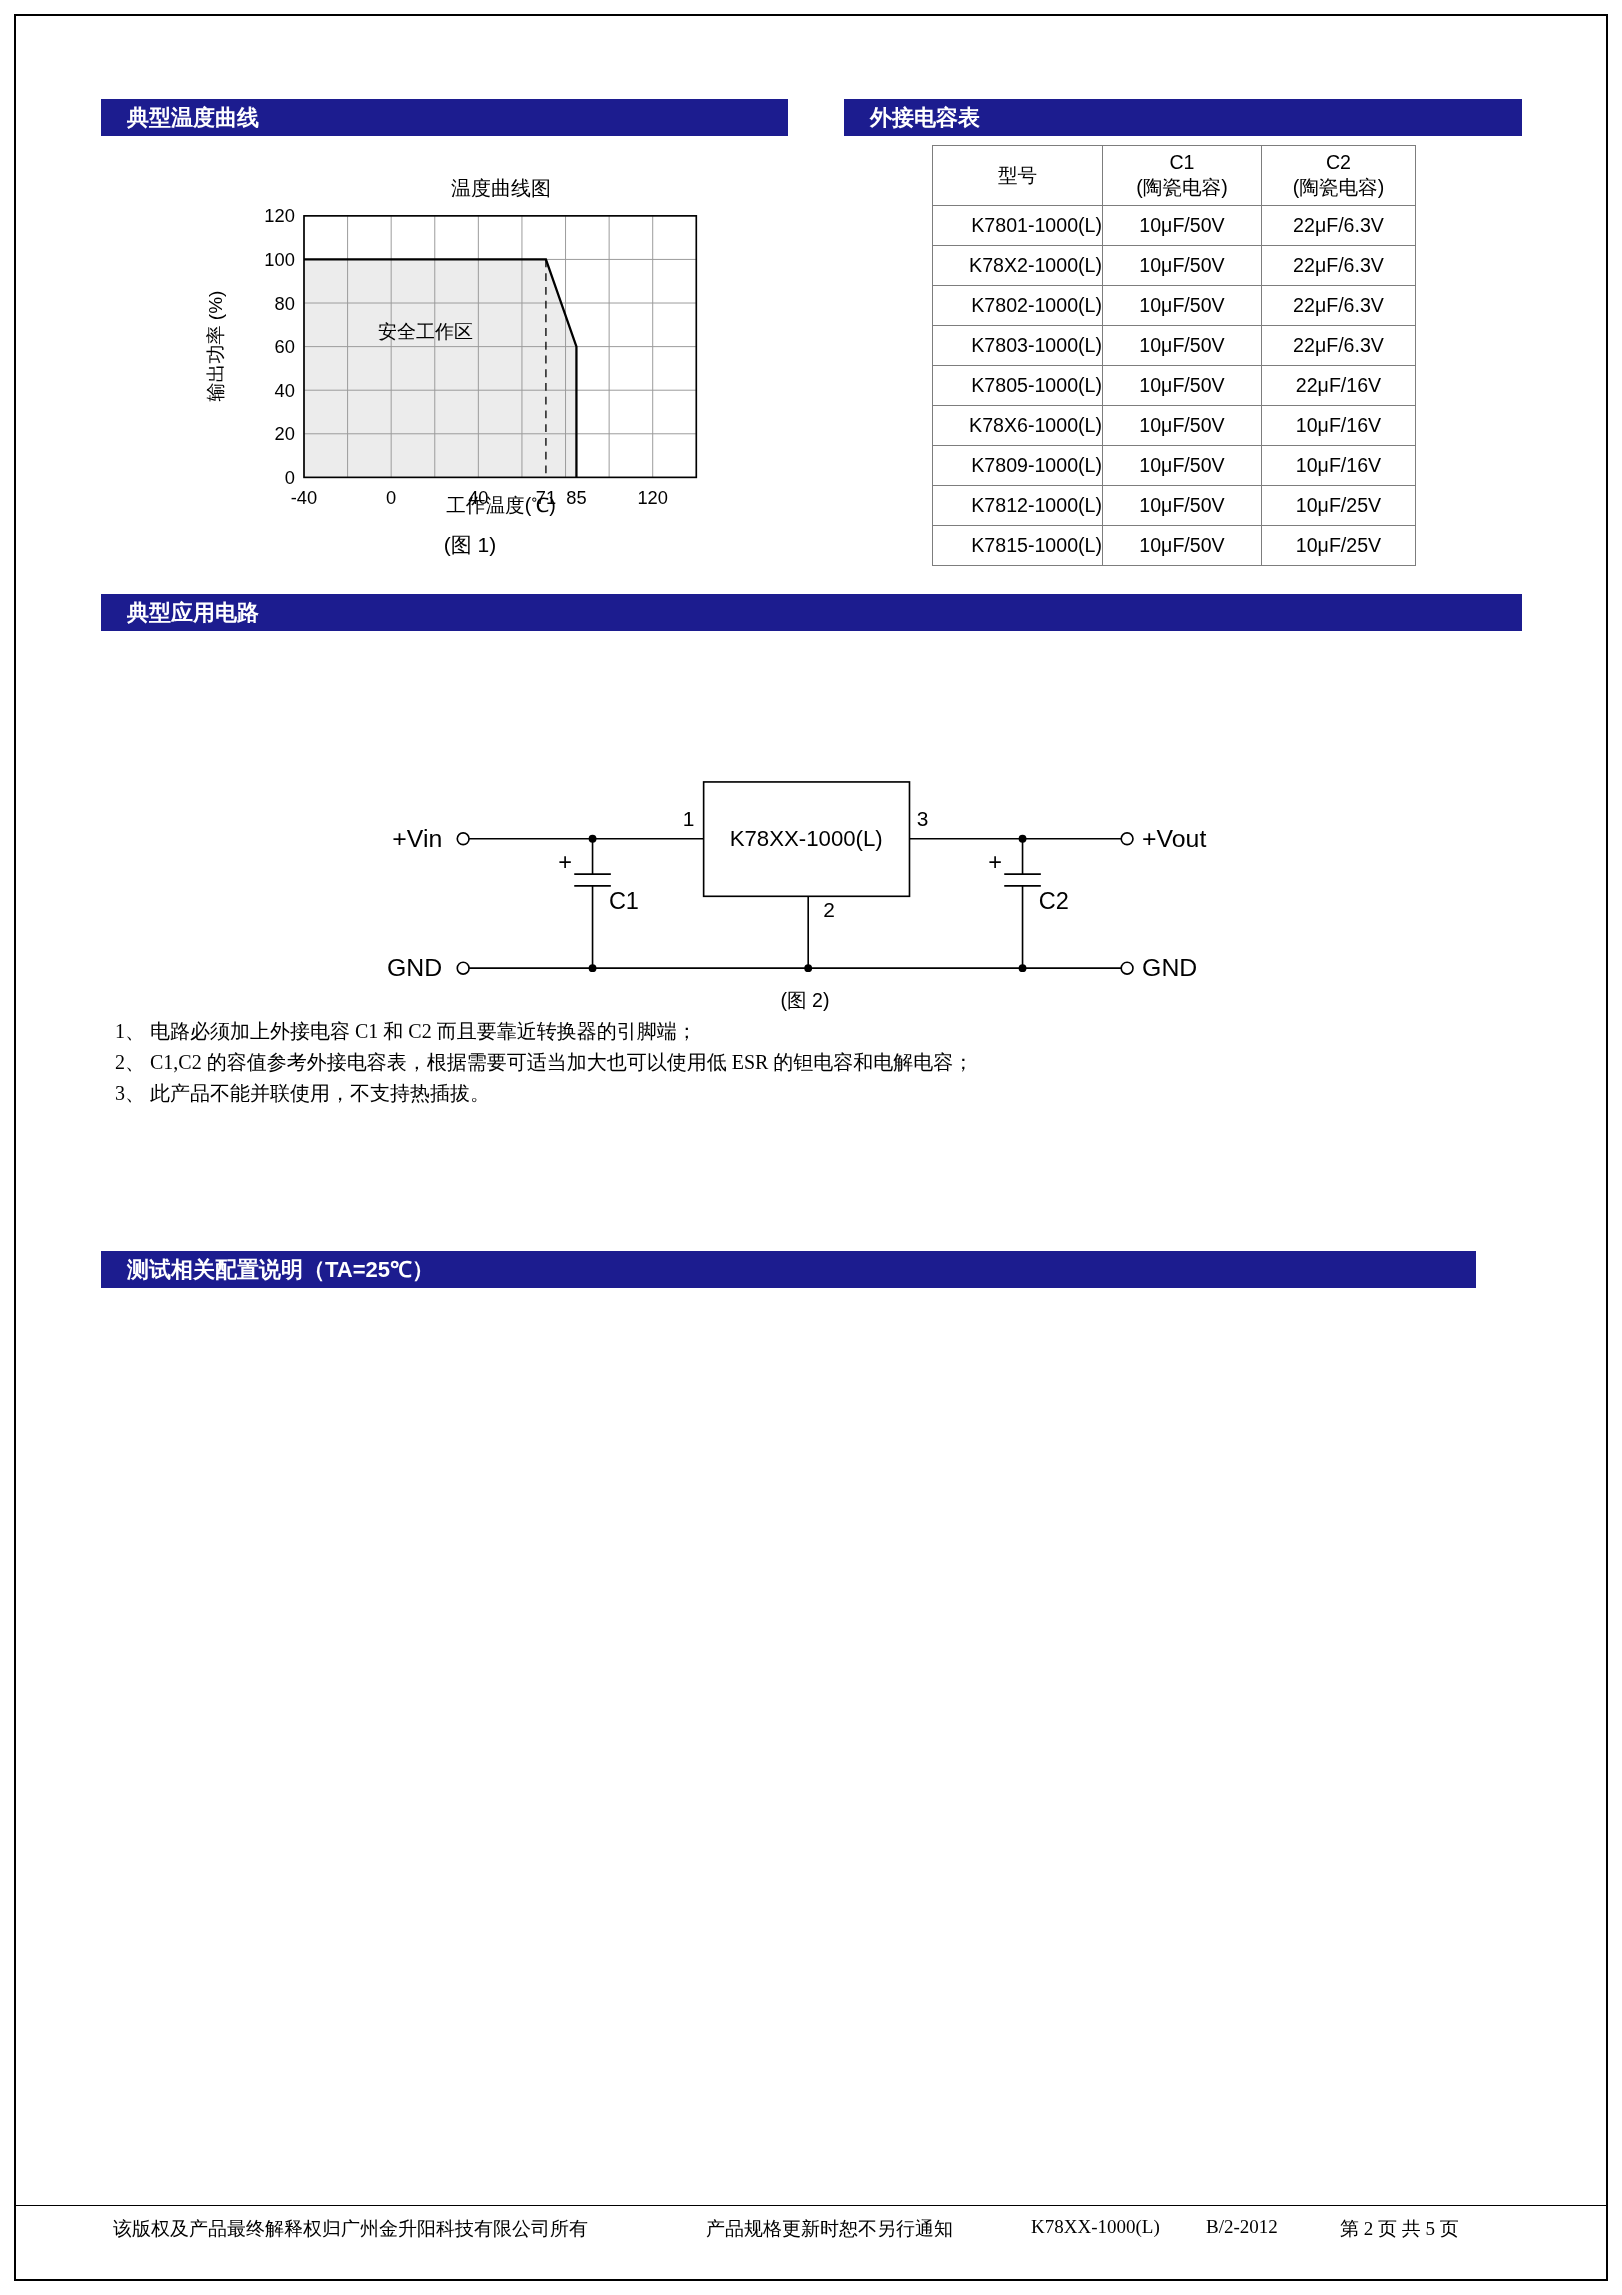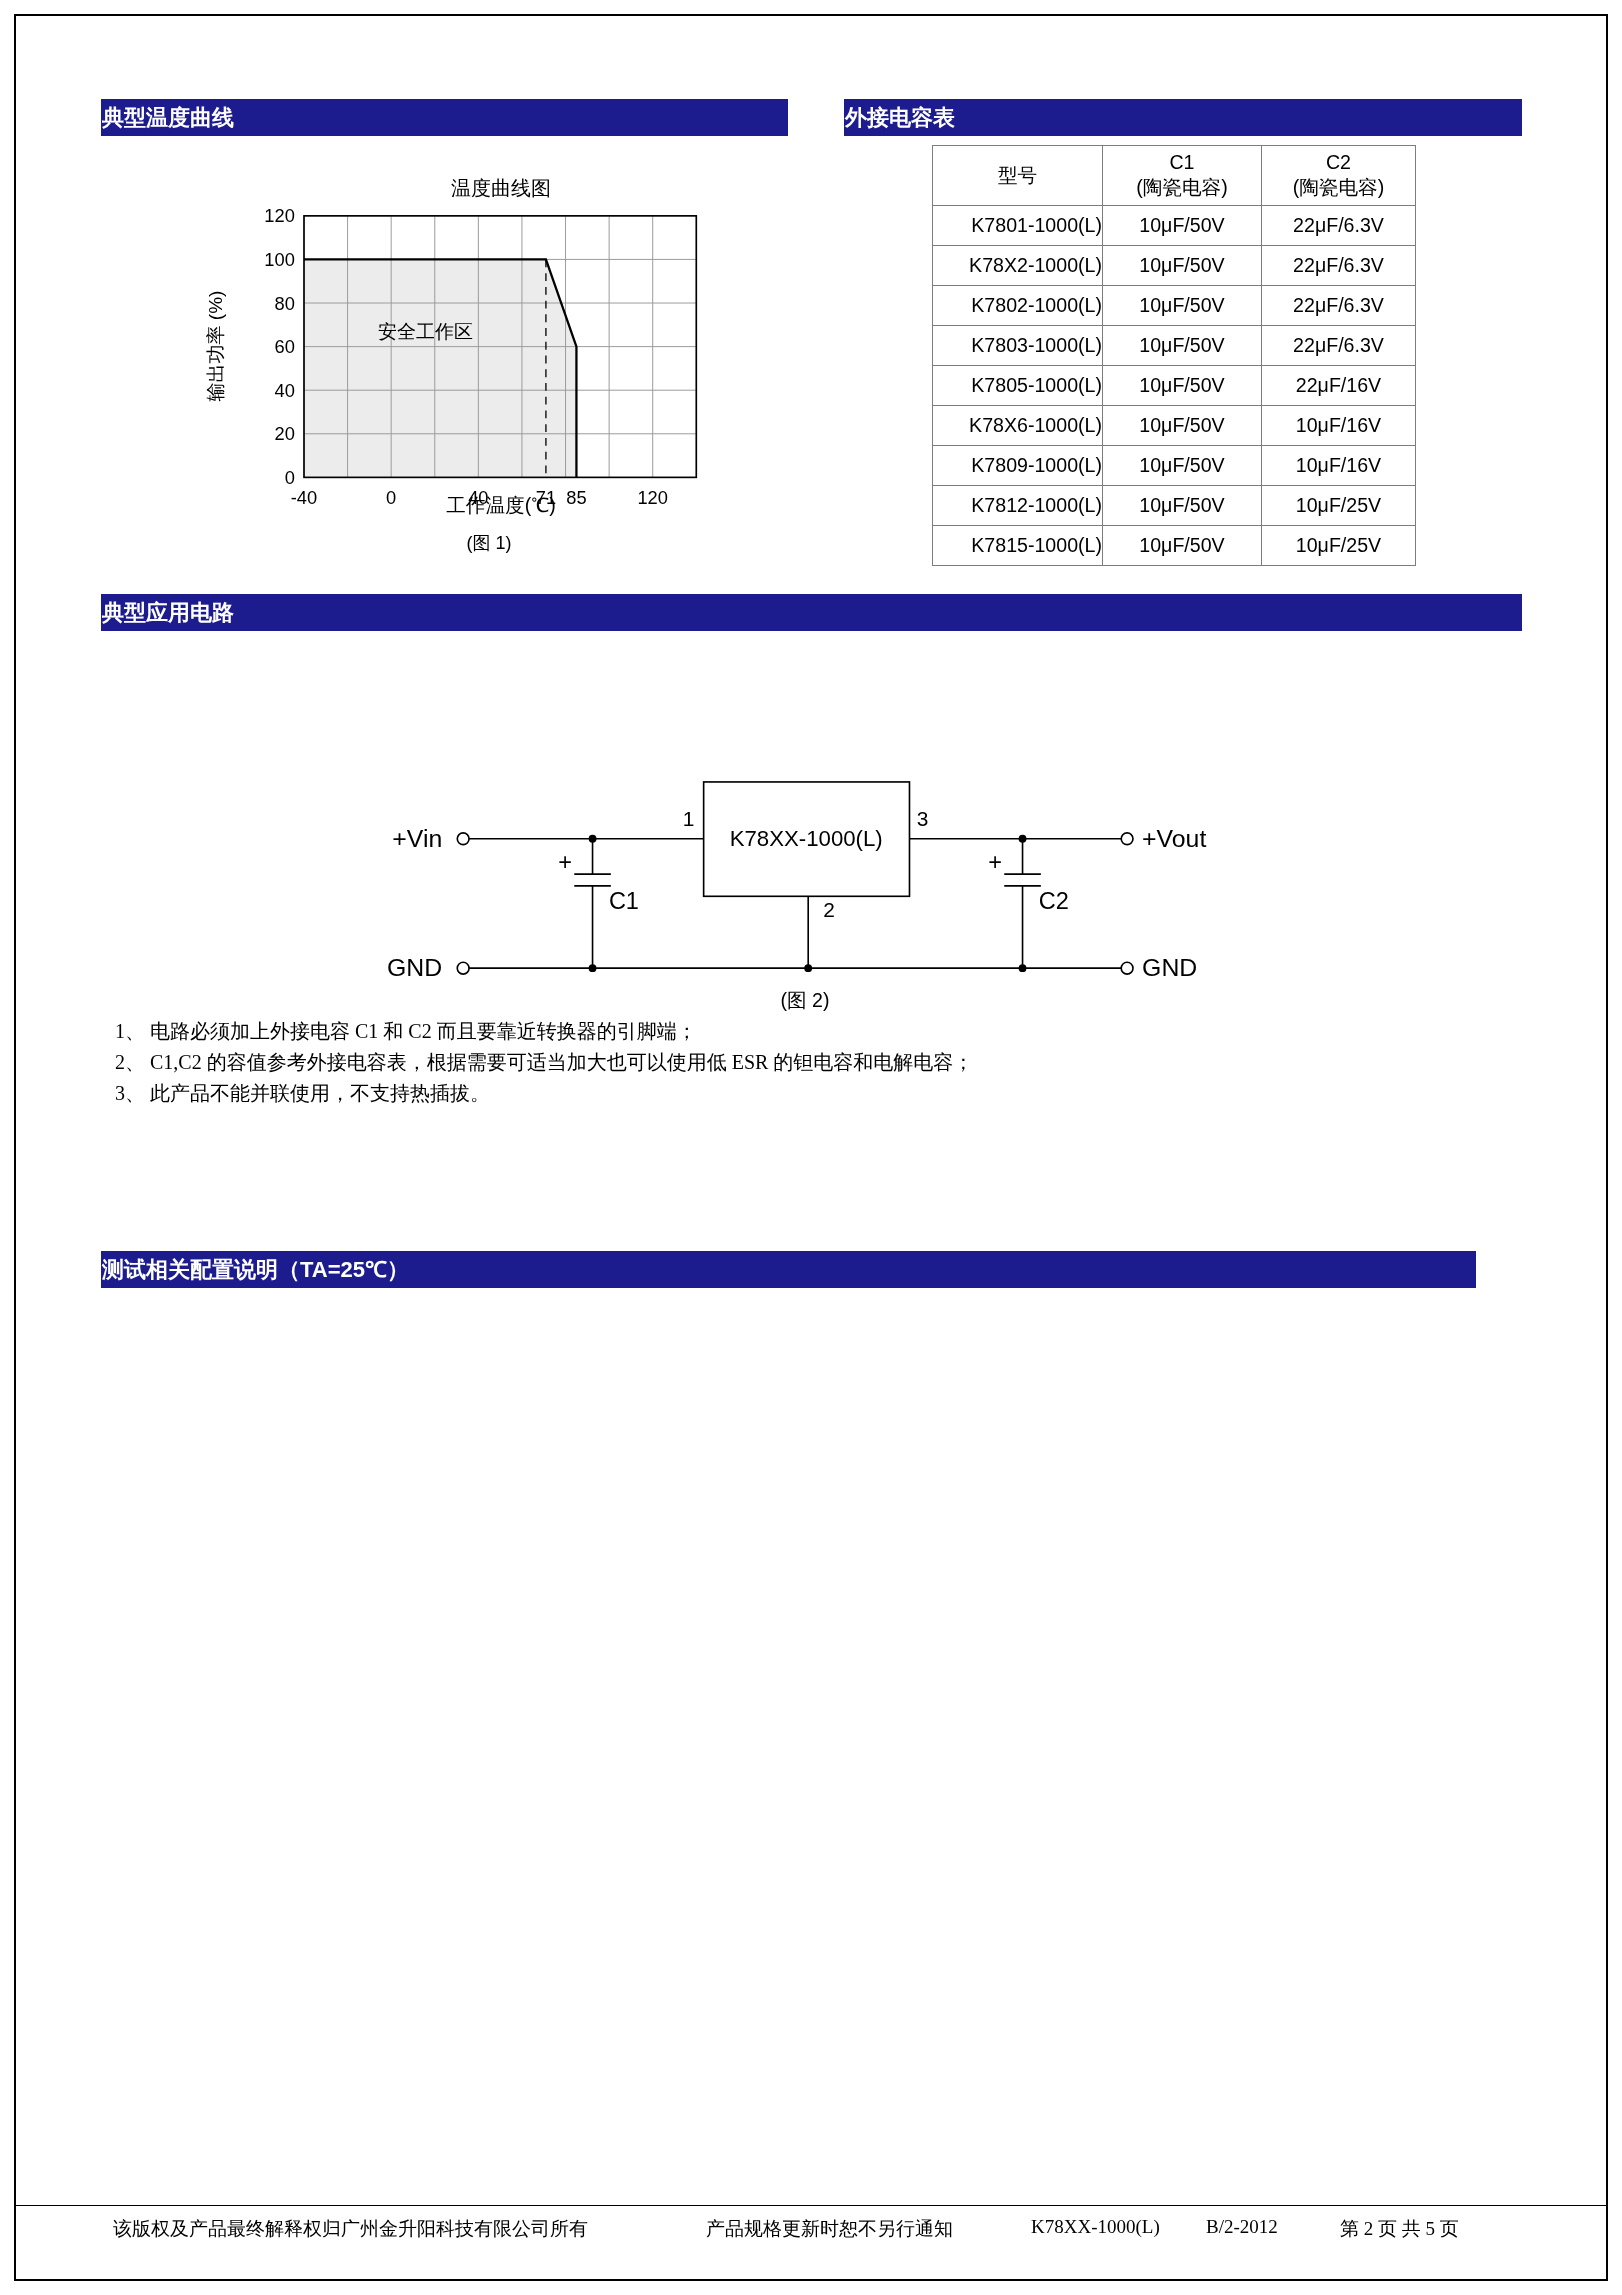--- a/index.html
+++ b/index.html
@@ -1,33 +1,33 @@
 <!DOCTYPE html>
 <html style="font-size:10.5px"><head>
 <meta charset="utf-8">
 <style>
   html,body{margin:0;padding:0;background:#fff;}
   .page{position:relative;width:1622px;height:2295px;background:#ffffff;overflow:hidden;
         font-family:"Liberation Sans",sans-serif;color:#000;}
   .frame{position:absolute;left:14.4px;top:14.4px;right:14.4px;bottom:14.4px;border:2px solid #000;}
   .section-header{position:absolute;background:#1c1c8f;color:#fff;font-weight:bold;
-        font-size:22px;line-height:37px;height:37px;padding-left:1px;box-sizing:border-box;}
+        font-size:22px;line-height:37px;height:37px;padding-left:26px;box-sizing:border-box;}
   #hdr-temp{left:101px;top:99px;width:687px;}
   #hdr-cap{left:844px;top:99px;width:678px;}
   #hdr-circuit{left:101px;top:594px;width:1421px;}
   #hdr-test{left:101px;top:1251px;width:1375px;}
 
   
   svg.temp-chart{position:absolute;left:196px;top:157px;width:556px;height:425px;}
   svg text{font-family:"Liberation Sans",sans-serif;fill:#000;}
   .chart-title{position:absolute;left:501px;top:175px;transform:translateX(-50%);font-size:20px;}
   .chart-ylabel{position:absolute;left:216px;top:346px;transform:translate(-50%,-50%) rotate(-90deg);
         white-space:nowrap;font-size:19px;}
   .chart-xlabel{position:absolute;left:501px;top:492px;transform:translateX(-50%);font-size:19.6px;white-space:nowrap;}
-  .chart-caption{position:absolute;left:489px;top:531px;transform:translateX(-50%);font-size:18px;text-align:center;}
+  .chart-caption{position:absolute;left:470px;top:531px;transform:translateX(-50%);font-size:21px;text-align:center;}
   .safe-area-label{position:absolute;left:378px;top:319px;font-size:19px;}
 
   
   .cap-table-wrap{position:absolute;left:932px;top:145px;}
   table.cap-table{border-collapse:collapse;background:#fff;}
   table.cap-table th,table.cap-table td{border:1.3px solid #7d7d7d;text-align:center;
         font-size:19.6px;font-weight:normal;padding:0;}
   table.cap-table th{height:59px;}
   table.cap-table td{height:39px;}
   .col-model{width:169px;}

